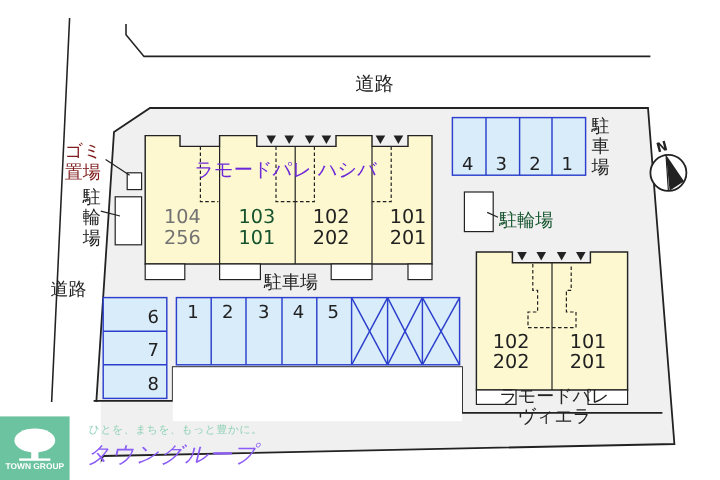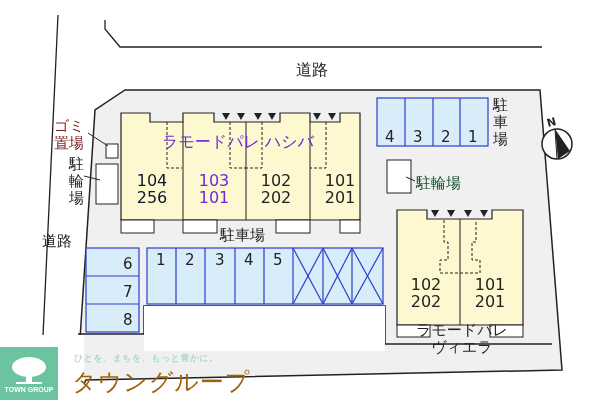--- a/index.html
+++ b/index.html
@@ -5,21 +5,21 @@
     html, body { margin: 0; padding: 0; background: #ffffff; }
     body { width: 600px; height: 400px; position: relative; overflow: hidden;
            font-family: "DejaVu Sans", sans-serif; }
     svg { position: absolute; left: 0; top: 0; }
     .logo-box { position: absolute; left: 0; top: 347px; width: 58px; height: 53px; background: #6cc3a0; }
     .logo-caption { position: absolute; left: 0; top: 386px; width: 58px; text-align: center;
                     font-family: "Liberation Sans", sans-serif; font-size: 7px; color: #fff; font-weight: bold; }
     .tagline { position: absolute; left: 74px; top: 352px; font-family: Liberation Sans, sans-serif;
                font-size: 9px; color: #8fd1b6; letter-spacing: 0.5px; }
     .brand { position: absolute; left: 72px; top: 366px; font-family: "DejaVu Sans", sans-serif;
-             font-size: 24px; color: #a16207; letter-spacing: 1px; }
+             font-size: 19px; color: #8b5cf6; letter-spacing: 1px; font-style: italic; }
   </style>
 </head>
 <body>
 
 <svg width="600" height="400" viewBox="0 0 600 400" xmlns="http://www.w3.org/2000/svg">
 
   <polyline points="58,15 40,400" fill="none" stroke="#222" stroke-width="1.3"></polyline>
   <polyline points="105,20 105,29 120,47 542,47" fill="none" stroke="#222" stroke-width="1.3"></polyline>
 
   <polygon points="125,90 540,90 562,370 86,380 76,400 95,110" fill="#f0f0f0" stroke="#222" stroke-width="1.5"></polygon>
@@ -132,25 +132,25 @@
   <div>置場</div>
 </div>
 <div style="position:absolute;left:69px;top:156px;font-size:15px;line-height:17px;color:#222;">
   <div>駐</div>
   <div>輪</div>
   <div>場</div>
 </div>
 
 <div style="position:absolute;left:162px;top:132px;font-size:16px;color:#6d28d9;letter-spacing:0px;">ラモードパレ ハシバ</div>
 
-<div style="position:absolute;left:134px;top:172px;font-size:16px;line-height:17px;color:#0f172a;text-align:center;width:36px;">
+<div style="position:absolute;left:134px;top:172px;font-size:16px;line-height:17px;color:#737373;text-align:center;width:36px;">
   <div>104</div>
     <div>256</div>
 </div>
-<div style="position:absolute;left:196px;top:172px;font-size:16px;line-height:17px;color:#6d28d9;text-align:center;width:36px;">
+<div style="position:absolute;left:196px;top:172px;font-size:16px;line-height:17px;color:#14532d;text-align:center;width:36px;">
   <div>103</div>
     <div>101</div>
 </div>
 <div style="position:absolute;left:258px;top:172px;font-size:16px;line-height:17px;color:#222;text-align:center;width:36px;">
   <div>102</div>
     <div>202</div>
 </div>
 <div style="position:absolute;left:322px;top:172px;font-size:16px;line-height:17px;color:#222;text-align:center;width:36px;">
   <div>101</div>
     <div>201</div>

